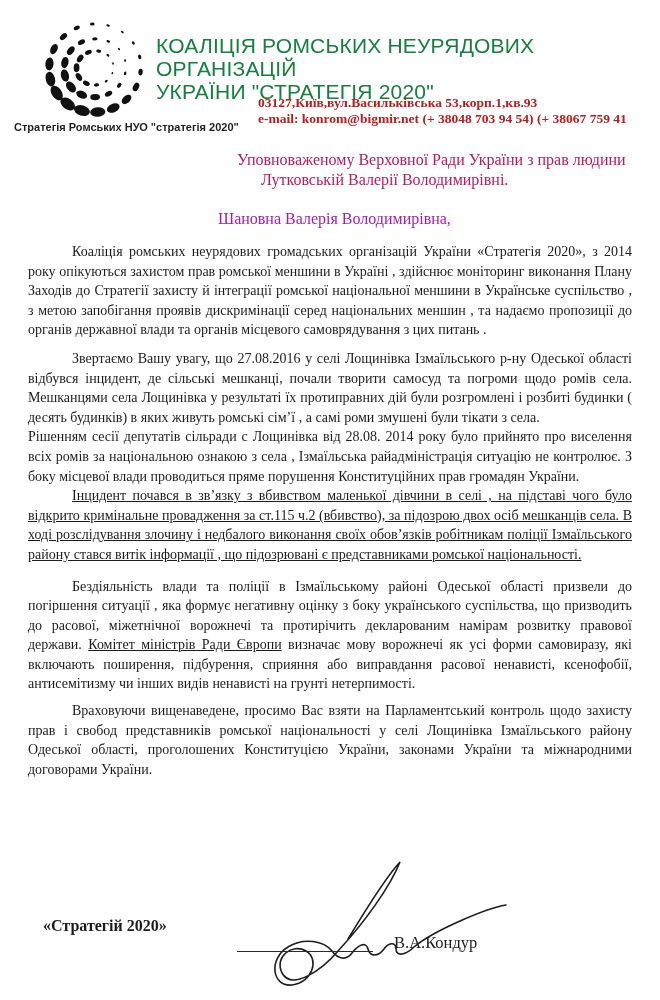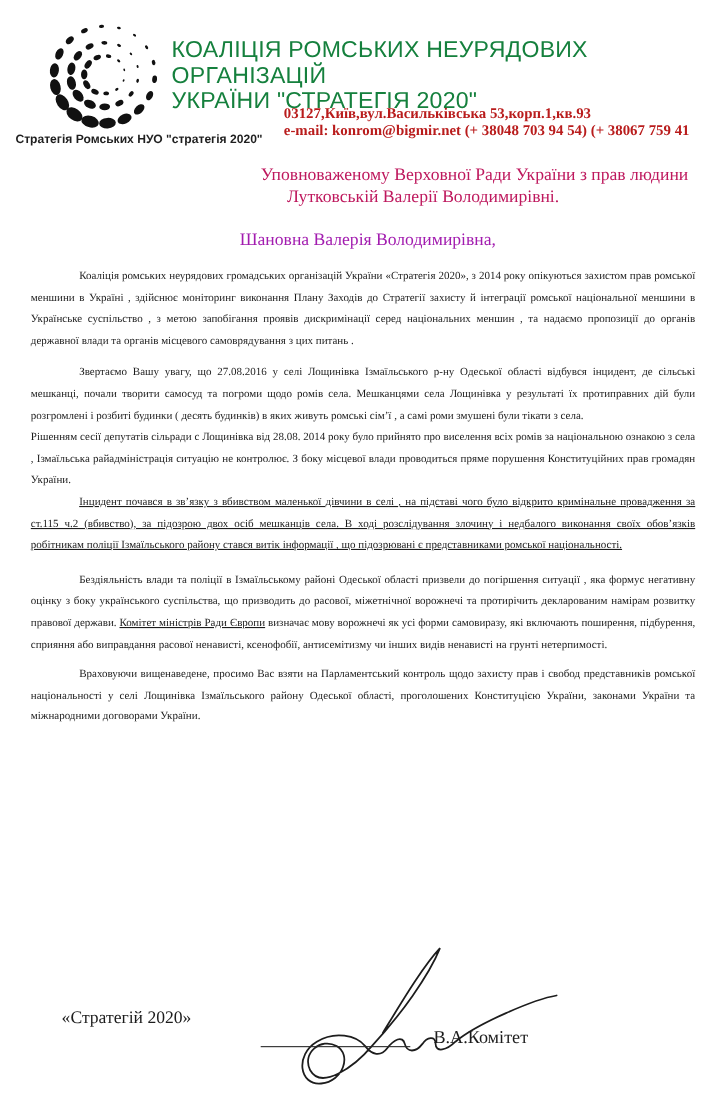--- a/index.html
+++ b/index.html
@@ -30,31 +30,31 @@
     font-weight:700;font-size:13.5px;line-height:16px;color:#b91c1c;
     white-space:nowrap;
   }
   
   .recipient{position:absolute;left:237px;top:150px;font-size:16px;line-height:19.5px;color:#be185d;}
   .recipient .line2{margin-left:24px;}
   .salutation{position:absolute;left:218px;top:210px;font-size:16px;color:#a21caf;}
   
   .body-text{
     position:absolute;left:28px;top:242px;width:604px;
-    font-size:10px;line-height:19.6px;text-align:justify;color:#1c1c1c;
+    font-size:14px;line-height:19.6px;text-align:justify;color:#1c1c1c;
   }
   .body-text p{margin:0;}
   .body-text p.indent{text-indent:44px;}
   .p1{margin-bottom:9px !important;}
   .p4{margin-bottom:12px !important;text-decoration:underline;}
   .p5{margin-bottom:7px !important;}
   .underline{text-decoration:underline;}
   
   .sig-role{position:absolute;left:34px;top:915px;font-size:16px;line-height:21px;color:#1c1c1c;}
-  .sig-role .line2{margin-left:22px;}
+  .sig-role .line2{margin-left:9px;font-weight:bold;}
   .sig-scribble{position:absolute;left:230px;top:855px;width:290px;height:145px;}
   .sig-line{position:absolute;left:237px;top:951px;width:136px;border-top:1.4px solid #2a2a2a;}
   .sig-name{position:absolute;left:394px;top:933px;font-size:16.5px;color:#1c1c1c;}
 </style>
 </head>
 <body>
 
 <div class="page">
 
   <div class="logo-wrap">
@@ -148,15 +148,15 @@
              C 74 82, 94 86, 102 96
              C 108 104, 116 106, 122 98
              C 128 90, 136 86, 138 94
              C 140 102, 148 102, 154 94
              C 158 88, 166 86, 166 94
              C 166 102, 176 100, 184 92
              C 196 82, 212 74, 230 66
              C 248 58, 264 52, 276 50" fill="none" stroke="#1d1d1d" stroke-width="1.6" stroke-linecap="round"></path>
   </svg>
   <div class="sig-line"></div>
-  <div class="sig-name">В.А.Комітет</div>
+  <div class="sig-name">В.А.Кондур</div>
 
 </div>
 
 </body></html>

